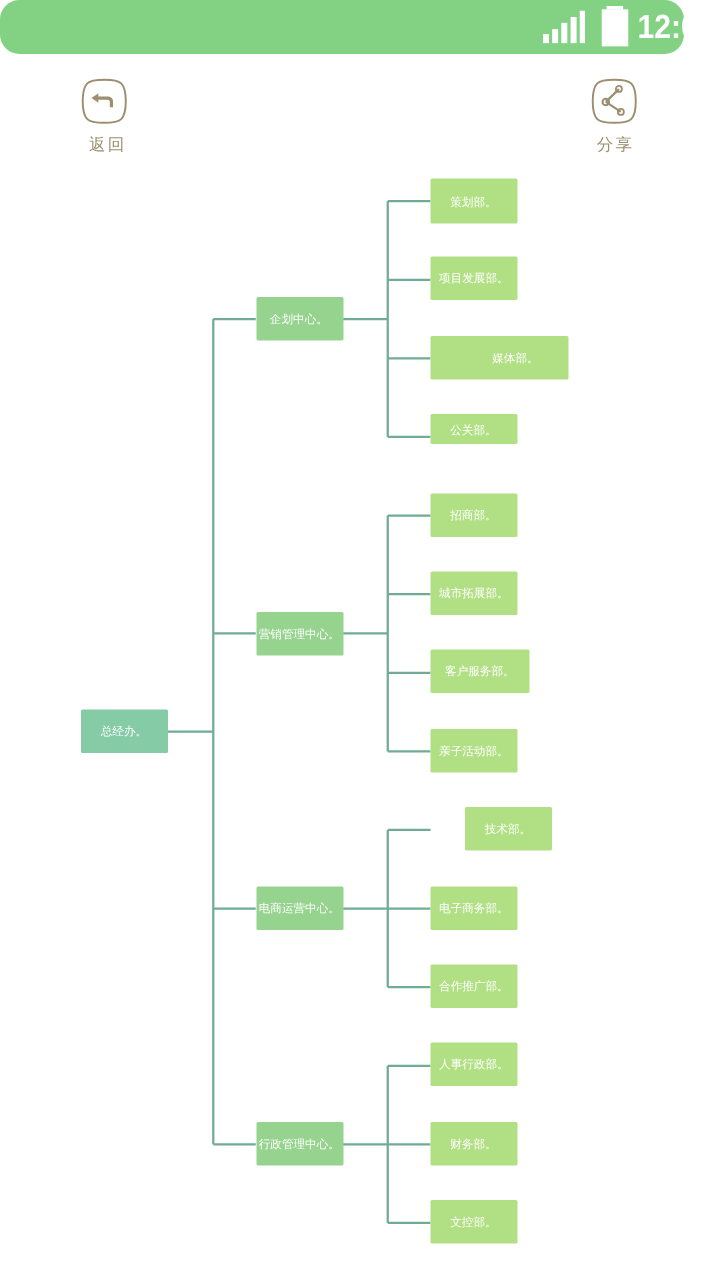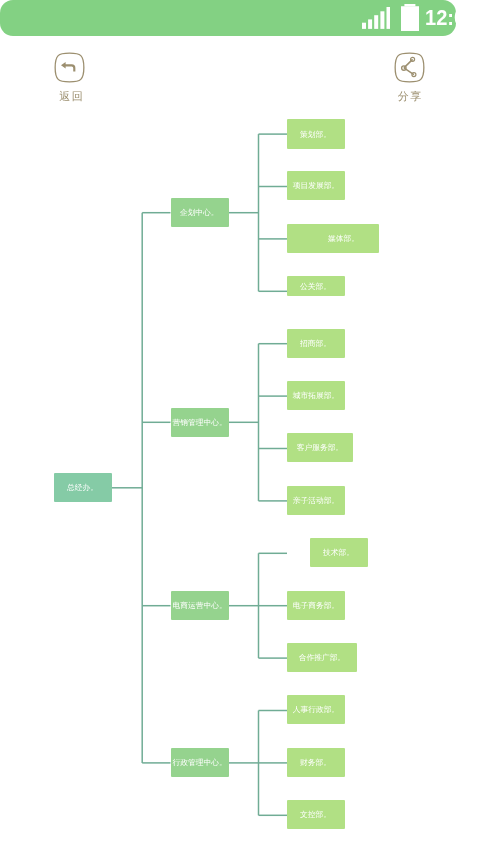--- a/index.html
+++ b/index.html
@@ -137,21 +137,21 @@
         </div>
         <div class="node n-l2" style="left: 170.5px; top: 407.8px; width: 58px; height: 29px;">
           <span>营销管理中心。</span>
         </div>
         <div class="node n-l3" style="left: 287px; top: 538.2px; width: 58px; height: 29px; margin-left: 23px;">
           <span>技术部。</span>
         </div>
         <div class="node n-l3" style="left: 287px; top: 590.6px; width: 58px; height: 29px;">
           <span>电子商务部。</span>
         </div>
-        <div class="node n-l3" style="left: 287px; top: 643px; width: 70px; height: 29px; text-align: right;">
+        <div class="node n-l3" style="left: 287px; top: 643px; width: 58px; height: 29px; text-align: right;">
           <span>合作推广部。</span>
         </div>
         <div class="node n-l2" style="left: 170.5px; top: 591.2px; width: 58px; height: 29px;">
           <span>电商运营中心。</span>
         </div>
         <div class="node n-l3" style="left: 287px; top: 695.4px; width: 58px; height: 29px;">
           <span>人事行政部。</span>
         </div>
         <div class="node n-l3" style="left: 287px; top: 747.8px; width: 58px; height: 29px;">
           <span>财务部。</span>

